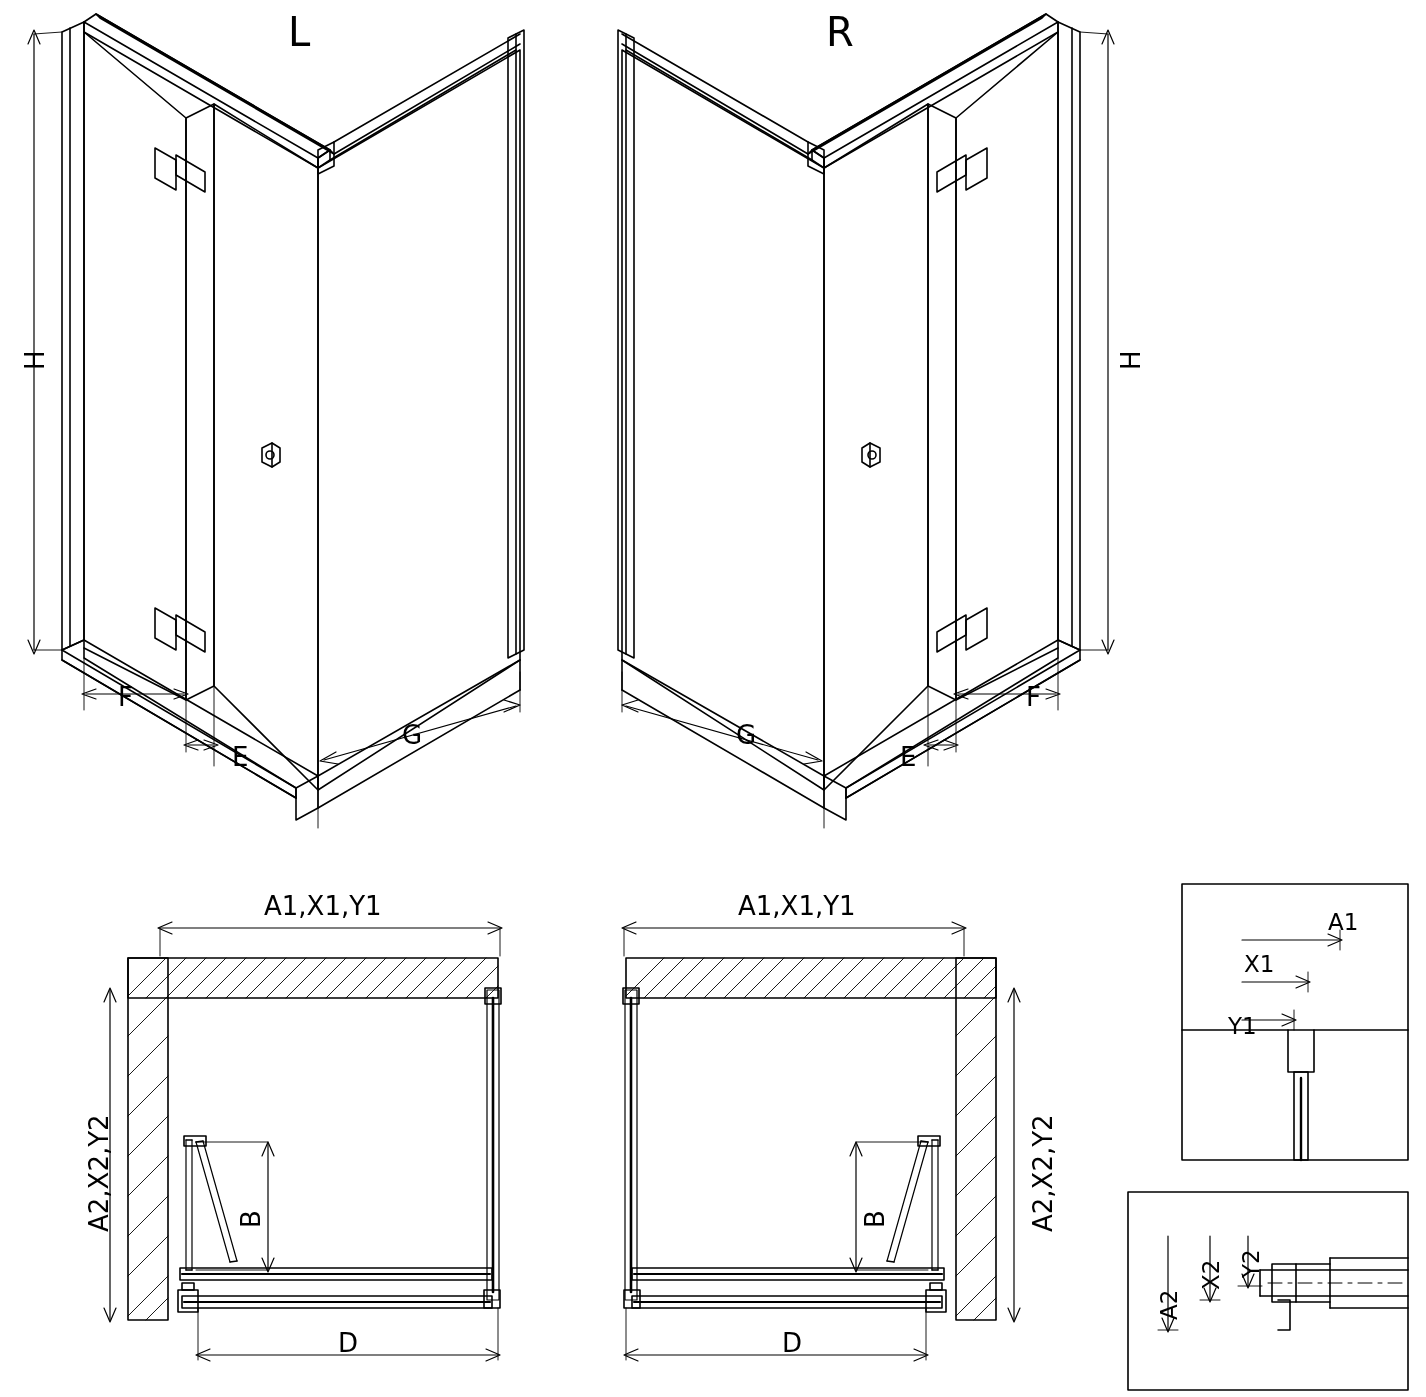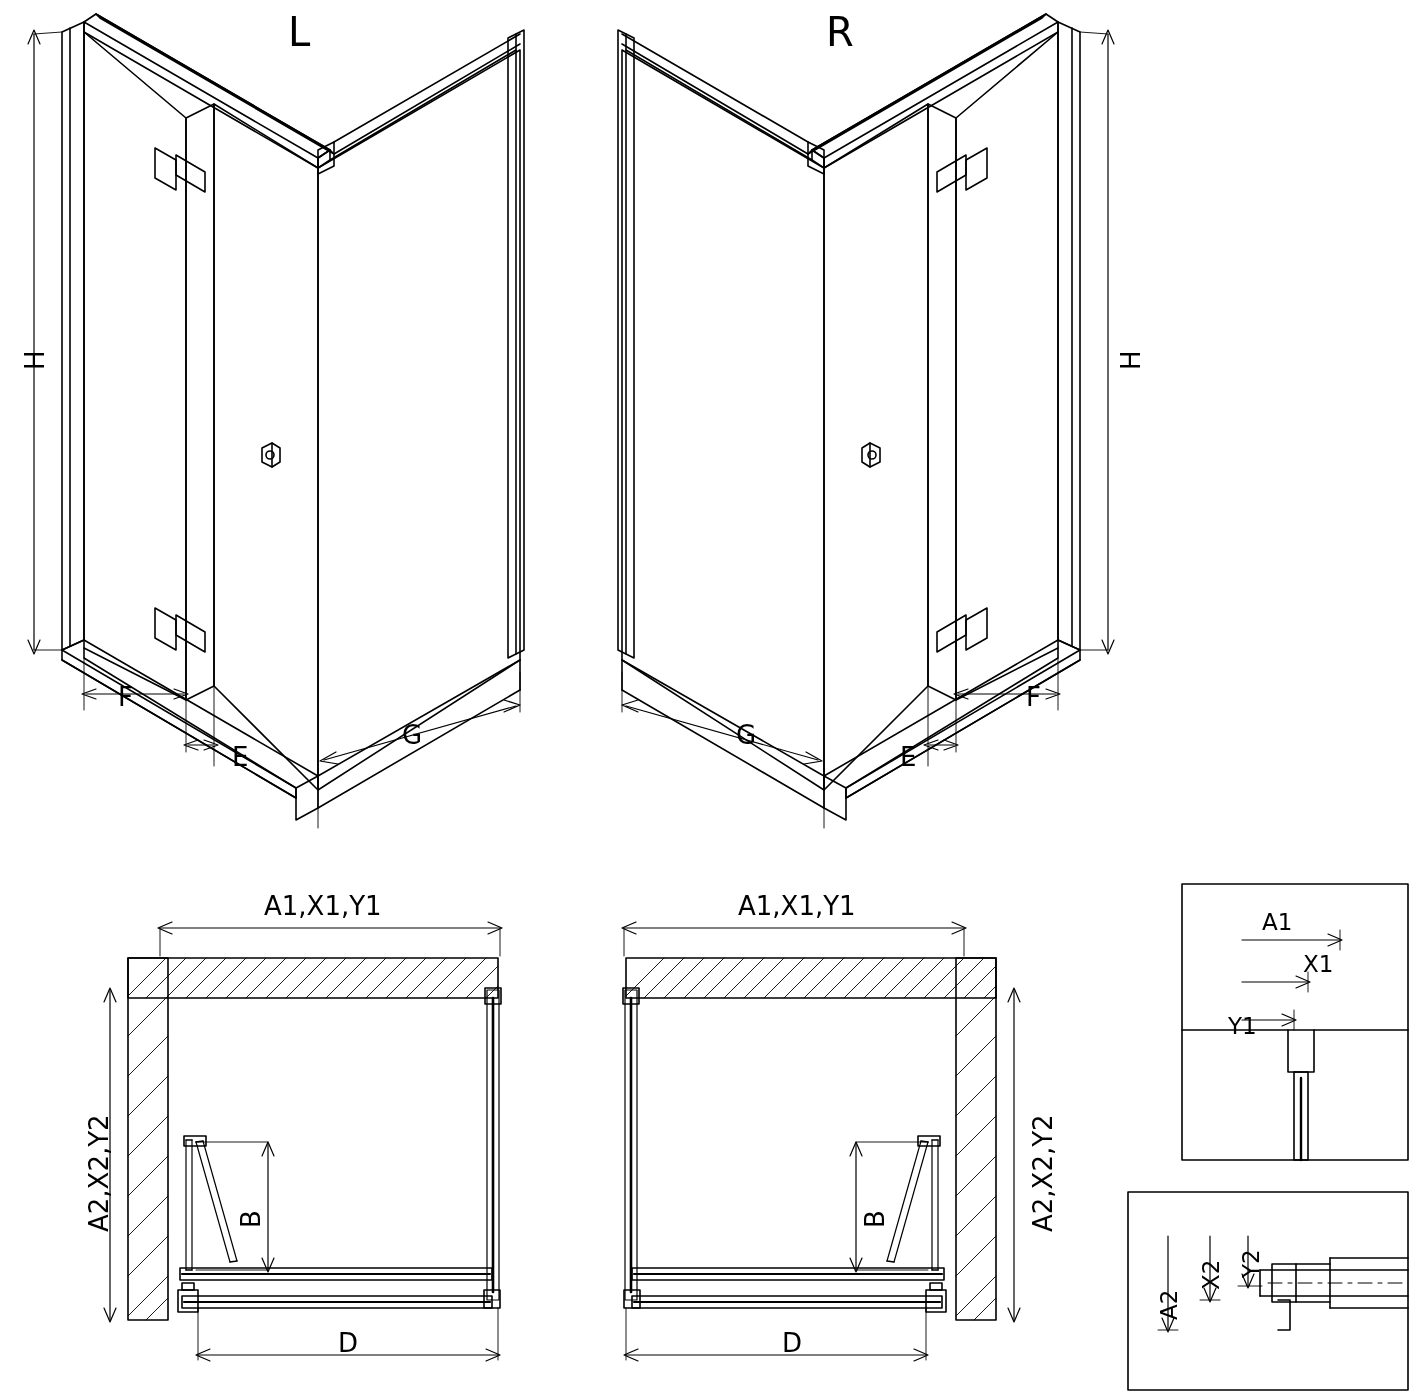--- a/index.html
+++ b/index.html
@@ -391,21 +391,21 @@
 
   <div class="lbl lbl-med rot90" style="left:86px; top:1232px;">A2,X2,Y2</div>
   <div class="lbl lbl-med rot90" style="left:1030px; top:1232px;">A2,X2,Y2</div>
 
   <div class="lbl lbl-med rot90" style="left:238px; top:1228px;">B</div>
   <div class="lbl lbl-med rot90" style="left:862px; top:1228px;">B</div>
 
   <div class="lbl lbl-med" style="left:338px; top:1330px;">D</div>
   <div class="lbl lbl-med" style="left:782px; top:1330px;">D</div>
 
-  <div class="lbl lbl-sm" style="left:1262px; top:911px;">A1</div>
-  <div class="lbl lbl-sm" style="left:1303px; top:953px;">X1</div>
+  <div class="lbl lbl-sm" style="left:1328px; top:911px;">A1</div>
+  <div class="lbl lbl-sm" style="left:1244px; top:953px;">X1</div>
   <div class="lbl lbl-sm" style="left:1228px; top:1015px;">Y1</div>
 
   <div class="lbl lbl-sm rot90" style="left:1158px; top:1320px;">A2</div>
   <div class="lbl lbl-sm rot90" style="left:1200px; top:1290px;">X2</div>
   <div class="lbl lbl-sm rot90" style="left:1240px; top:1278px;">Y2</div>
 
 </div>
 
 </body></html>

